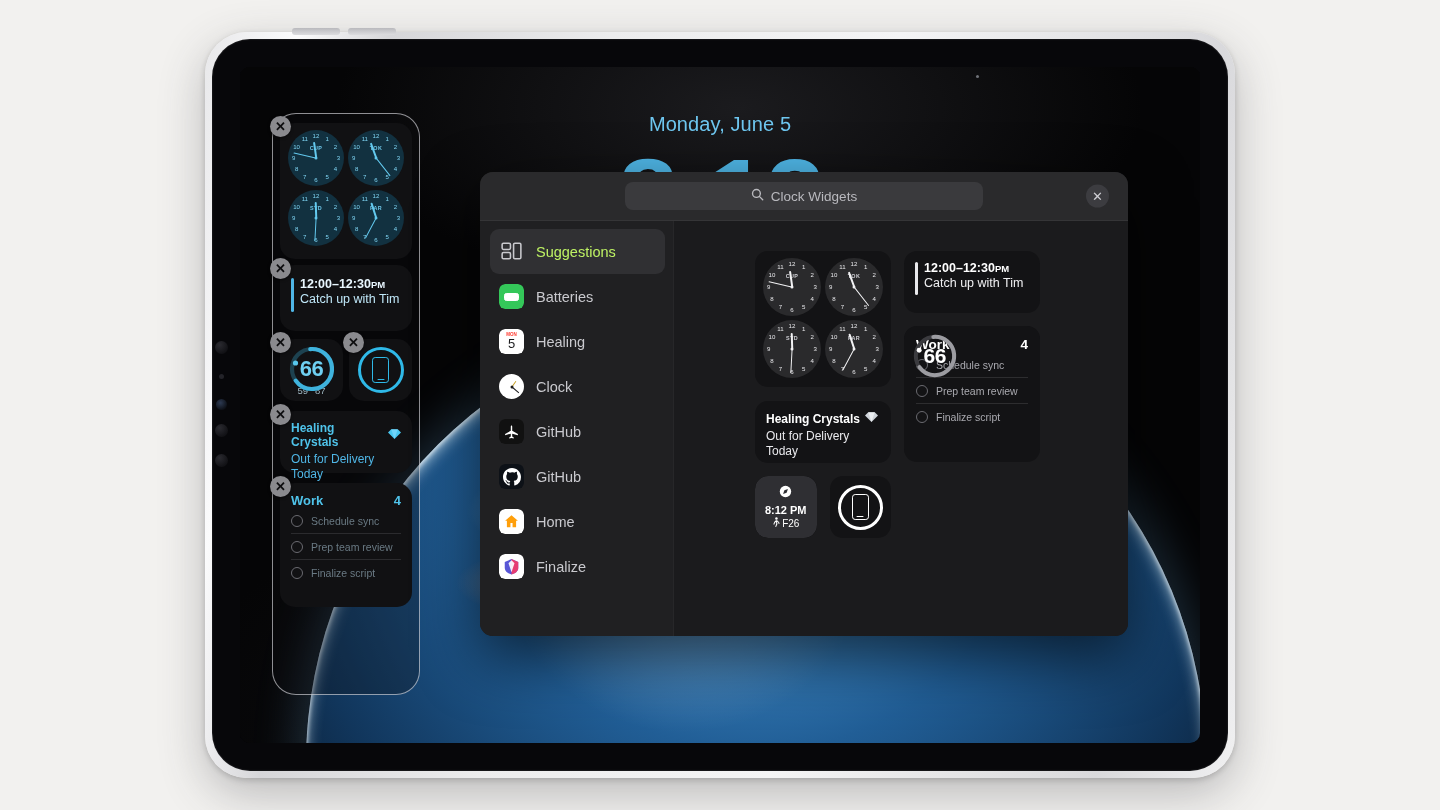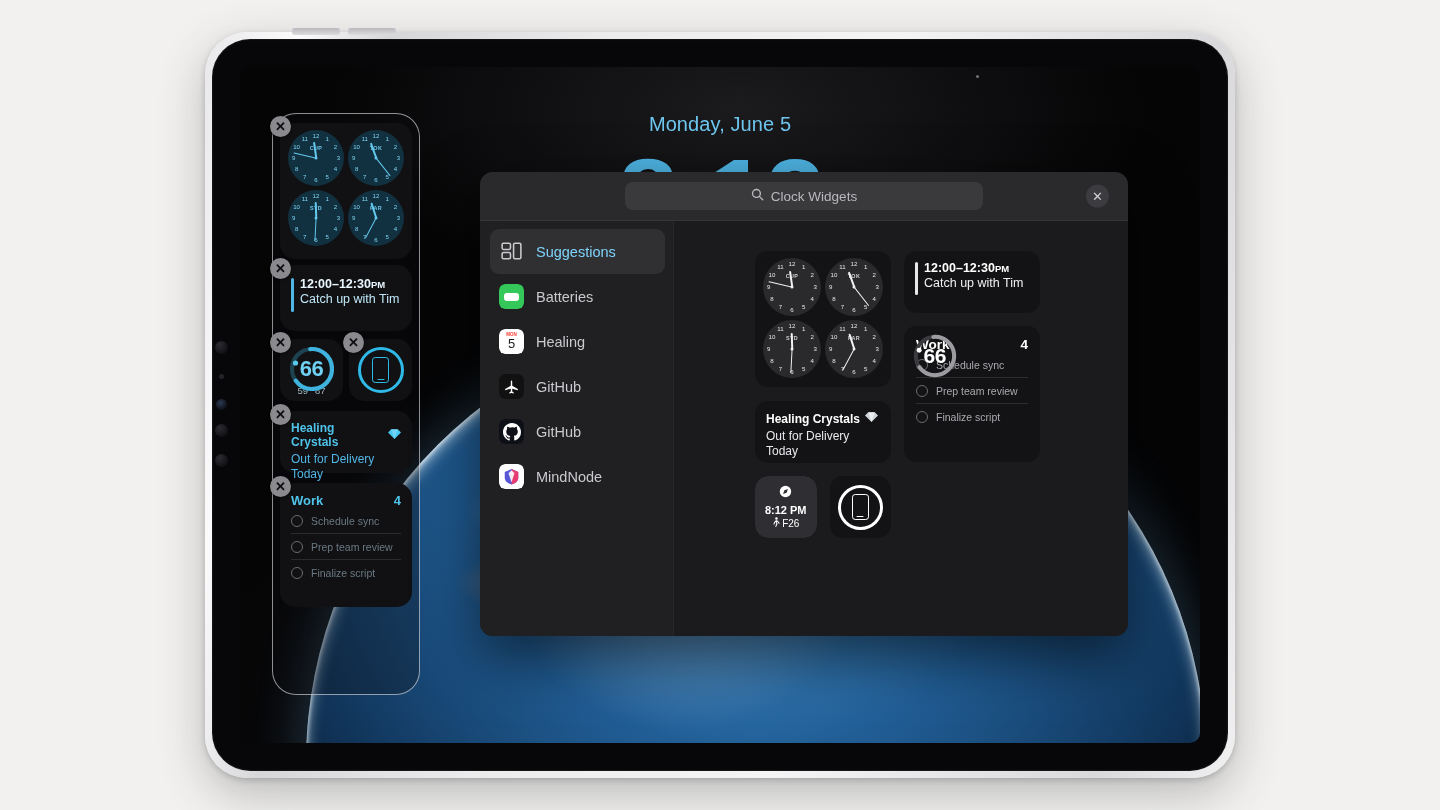--- a/index.html
+++ b/index.html
@@ -211,21 +211,21 @@
 
   .appcol{
     width:193px; flex:none; background:#202022;
     padding:8px 8px 0 10px; overflow:hidden;
   }
   .approw{
     display:flex; align-items:center; gap:12px;
     height:45px; padding:0 9px; border-radius:9px;
     color:#c9c9ce; font-size:14.5px;
   }
-  .approw.sel{ background:#303033; color:#7dd3fc; }
+  .approw.sel{ background:#303033; color:#bef264; }
   .appicon{ width:25px; height:25px; border-radius:6px; flex:none; position:relative; overflow:hidden; }
 
   .prevcol{
     flex:1; background:#1b1b1d;
     border-left:1px solid rgba(255,255,255,.055);
     position:relative;
   }
   .prevgrid{
     position:absolute; left:81px; top:30px;
     display:grid; grid-template-columns:136px 136px; gap:13px;
@@ -470,49 +470,69 @@
               <div class="appicon">
                 <div style="width:100%;height:100%;background:#fff;border-radius:6px;display:flex;flex-direction:column;align-items:center;justify-content:center">
                   <div style="font-size:4.5px;color:#ff3b30;font-weight:700;line-height:1">MON</div>
                   <div style="font-size:13px;color:#1c1c1e;font-weight:400;line-height:1">5</div>
                 </div>
               </div>
               <span>Healing</span>
             </div>
             <div class="approw">
               <div class="appicon">
+                <div style="width:100%;height:100%;background:#fff;border-radius:50%;position:relative">
+                  <div style="position:absolute;left:50%;top:50%;width:7px;height:1.3px;background:#c9a227;transform-origin:0 50%;transform:translateY(-50%) rotate(-55deg)"></div>
+                  <div style="position:absolute;left:50%;top:50%;width:9px;height:1px;background:#1c1c1e;transform-origin:0 50%;transform:translateY(-50%) rotate(40deg)"></div>
+                  <div style="position:absolute;left:50%;top:50%;width:3px;height:3px;border-radius:50%;background:#1c1c1e;transform:translate(-50%,-50%)"></div>
+                </div>
+              </div>
+              <span>Clock</span>
+            </div>
+            <div class="approw">
+              <div class="appicon">
                 <div style="width:100%;height:100%;background:#111;border-radius:6px;display:flex;align-items:center;justify-content:center">
                   <svg width="17" height="17" viewBox="0 0 24 24" fill="#fff">
                     <path d="M21 15.5l-8-4.6V5.2c0-.8-.5-1.6-1-1.6s-1 .8-1 1.6v5.7l-8 4.6v1.9l8-2.4v4.2l-2.2 1.4v1.3L12 21l3.2.9v-1.3L13 19.2V15l8 2.4z"></path>
                   </svg>
                 </div>
               </div>
               <span>GitHub</span>
             </div>
             <div class="approw">
               <div class="appicon">
                 <div style="width:100%;height:100%;background:#0d1117;border-radius:6px;display:flex;align-items:center;justify-content:center">
                   <svg width="18" height="18" viewBox="0 0 16 16" fill="#fff">
                     <path d="M8 0C3.58 0 0 3.58 0 8c0 3.54 2.29 6.53 5.47 7.59.4.07.55-.17.55-.38 0-.19-.01-.82-.01-1.49-2.01.37-2.53-.49-2.69-.94-.09-.23-.48-.94-.82-1.13-.28-.15-.68-.52-.01-.53.63-.01 1.08.58 1.23.82.72 1.21 1.87.87 2.33.66.07-.52.28-.87.51-1.07-1.78-.2-3.64-.89-3.64-3.95 0-.87.31-1.59.82-2.15-.08-.2-.36-1.02.08-2.12 0 0 .67-.21 2.2.82a7.4 7.4 0 0 1 2-.27c.68 0 1.36.09 2 .27 1.53-1.04 2.2-.82 2.2-.82.44 1.1.16 1.92.08 2.12.51.56.82 1.27.82 2.15 0 3.07-1.87 3.75-3.65 3.95.29.25.54.73.54 1.48 0 1.07-.01 1.93-.01 2.2 0 .21.15.46.55.38A8.01 8.01 0 0 0 16 8c0-4.42-3.58-8-8-8z"></path>
                   </svg>
                 </div>
               </div>
               <span>GitHub</span>
+            </div>
+            <div class="approw">
+              <div class="appicon">
+                <div style="width:100%;height:100%;background:#fff;border-radius:6px;display:flex;align-items:center;justify-content:center">
+                  <svg width="17" height="17" viewBox="0 0 24 24">
+                    <path d="M12 3l9 8h-2.5v9h-5v-6h-3v6h-5v-9H3z" fill="#ff9f0a"></path>
+                  </svg>
+                </div>
+              </div>
+              <span>Home</span>
             </div>
             <div class="approw">
               <div class="appicon">
                 <div style="width:100%;height:100%;background:#fff;border-radius:6px;display:flex;align-items:center;justify-content:center">
                   <svg width="15" height="17" viewBox="0 0 20 22">
                     <path d="M10 1L19 5v8c0 4.5-4.5 7.5-9 8.6C5.5 20.5 1 17.5 1 13V5z" fill="#5856d6"></path>
                     <path d="M10 1L19 5v8c0 4.5-4.5 7.5-9 8.6z" fill="#ff375f" opacity=".85"></path>
                     <path d="M10 2.5L6 6.5l4 12 4-12z" fill="#fff" opacity=".9"></path>
                   </svg>
                 </div>
               </div>
-              <span>MindNode</span>
+              <span>Finalize</span>
             </div>
           </div>
 
         <div class="prevcol">
           <div class="prevgrid">
 
             <div class="w sq">
               <div class="wc-grid" id="wc-prev">
                   <div class="clockface plain">
                     <div class="cf-num" style="left: 70%; top: 15.359%;">1</div>

